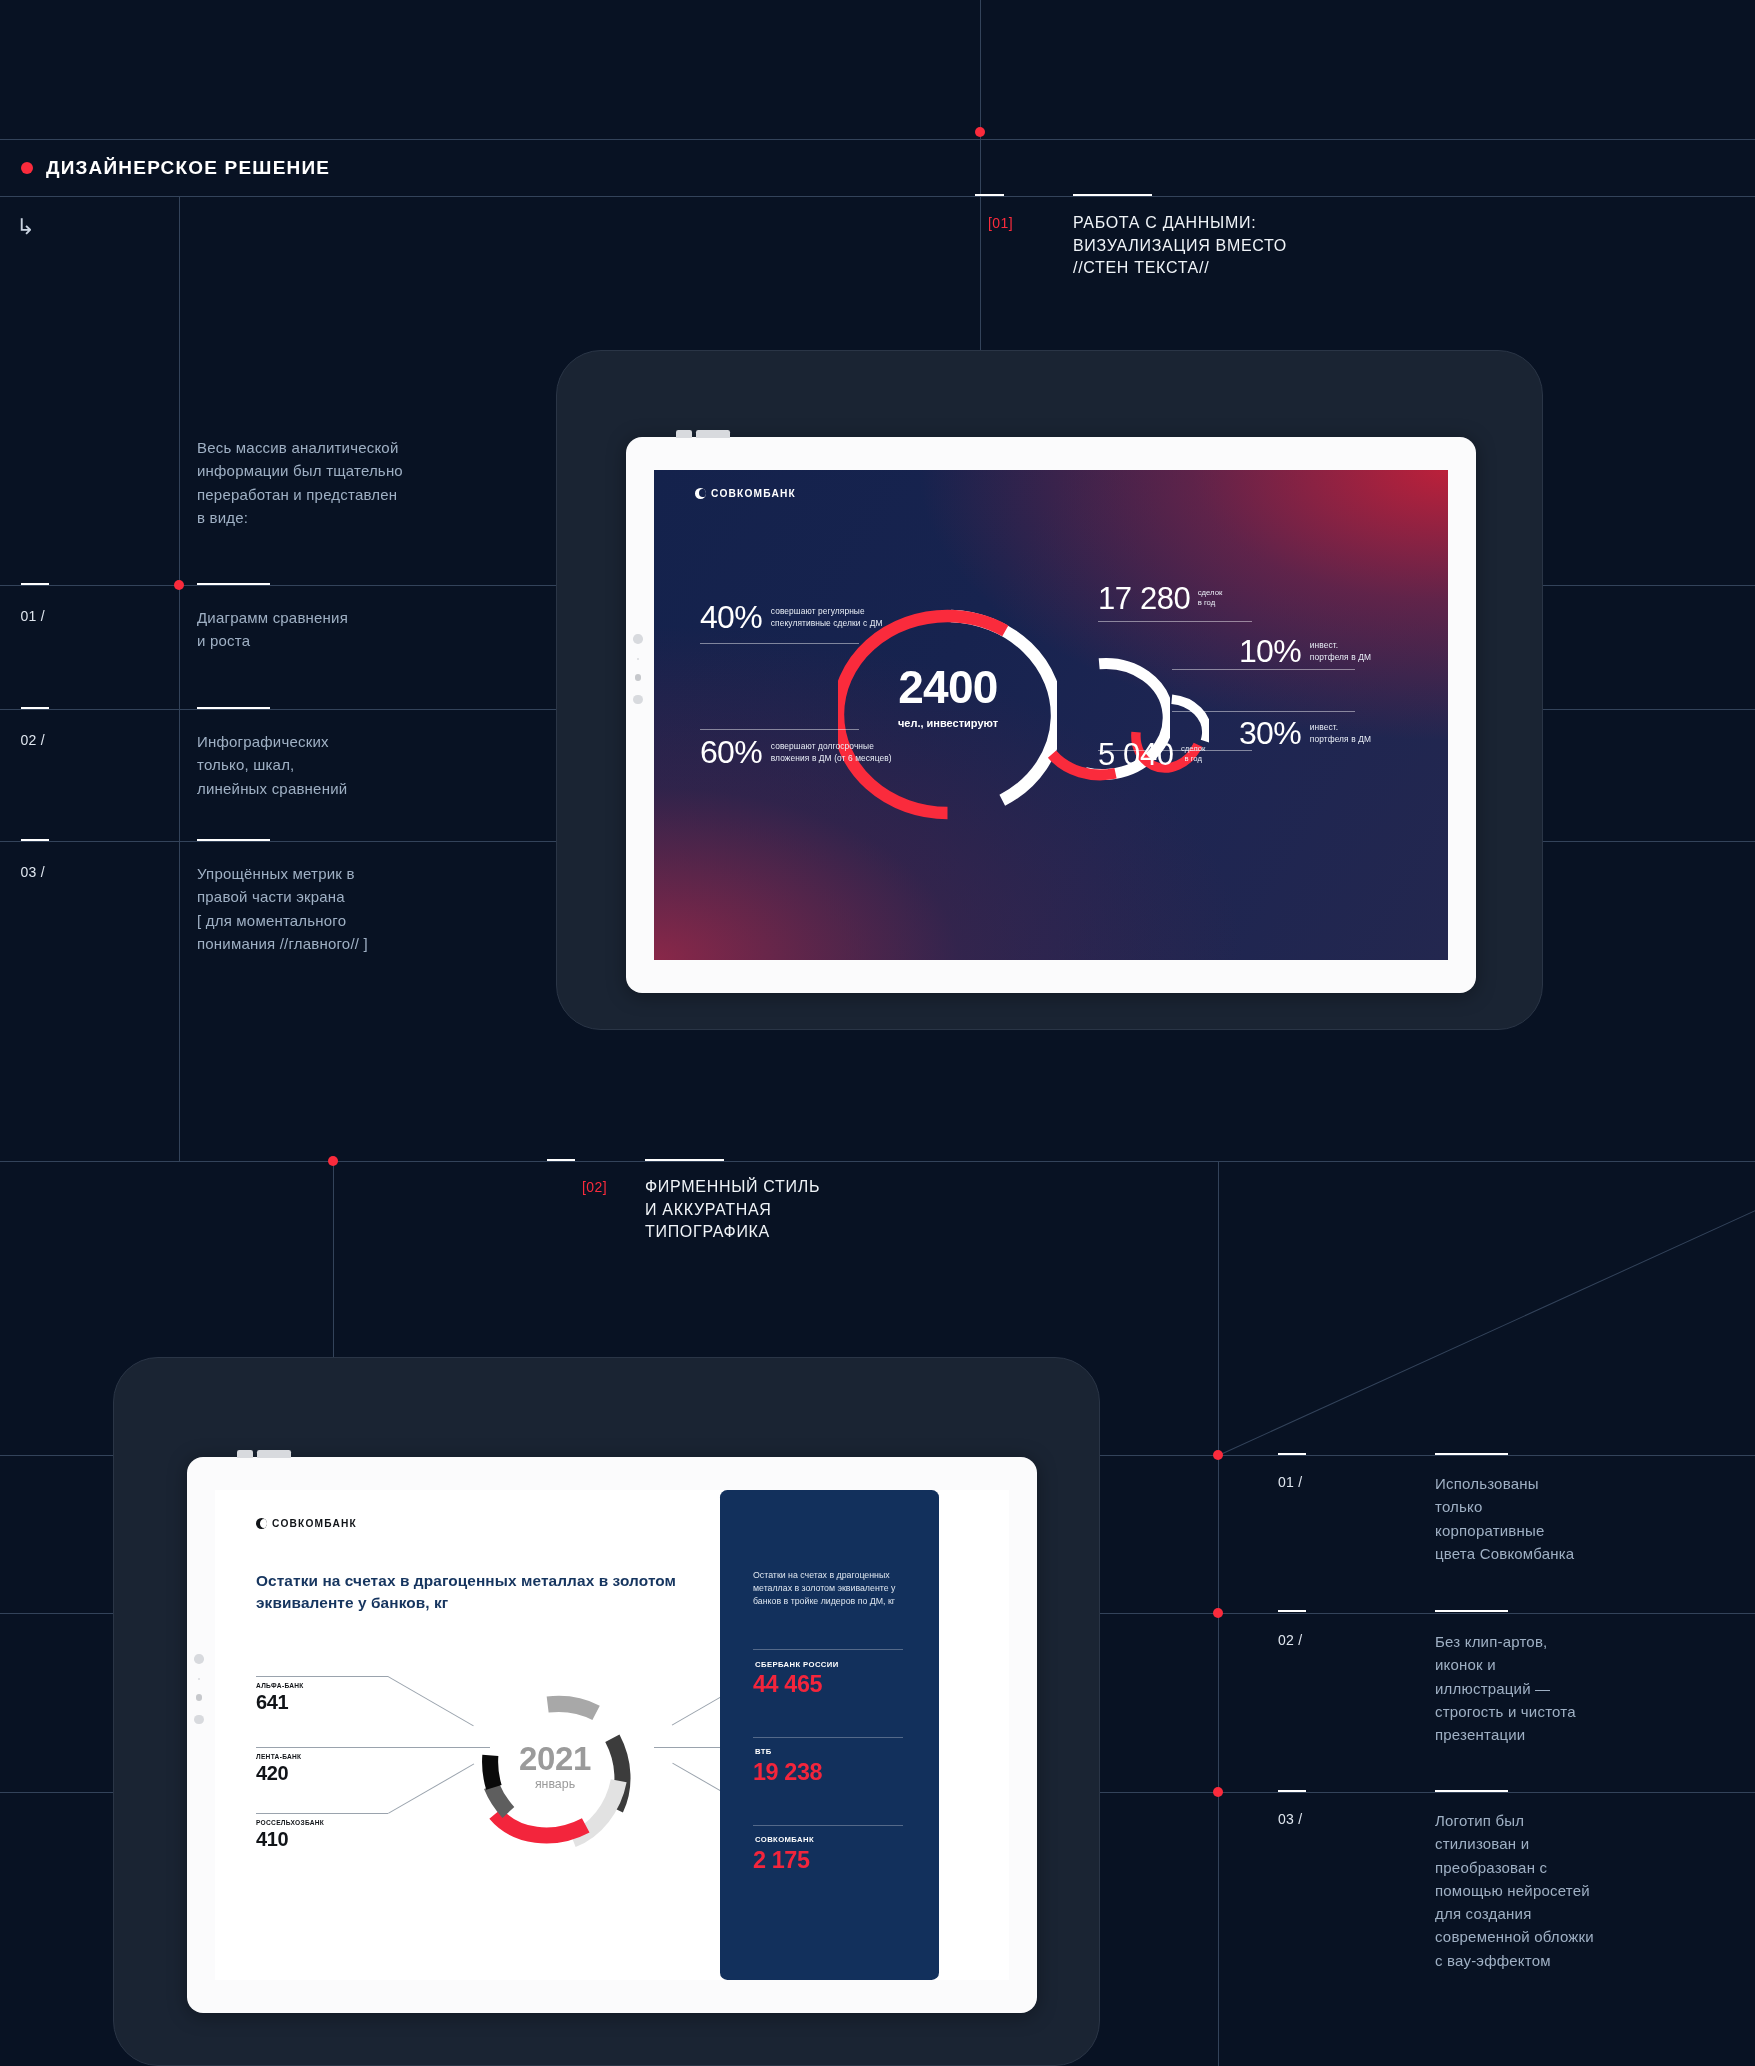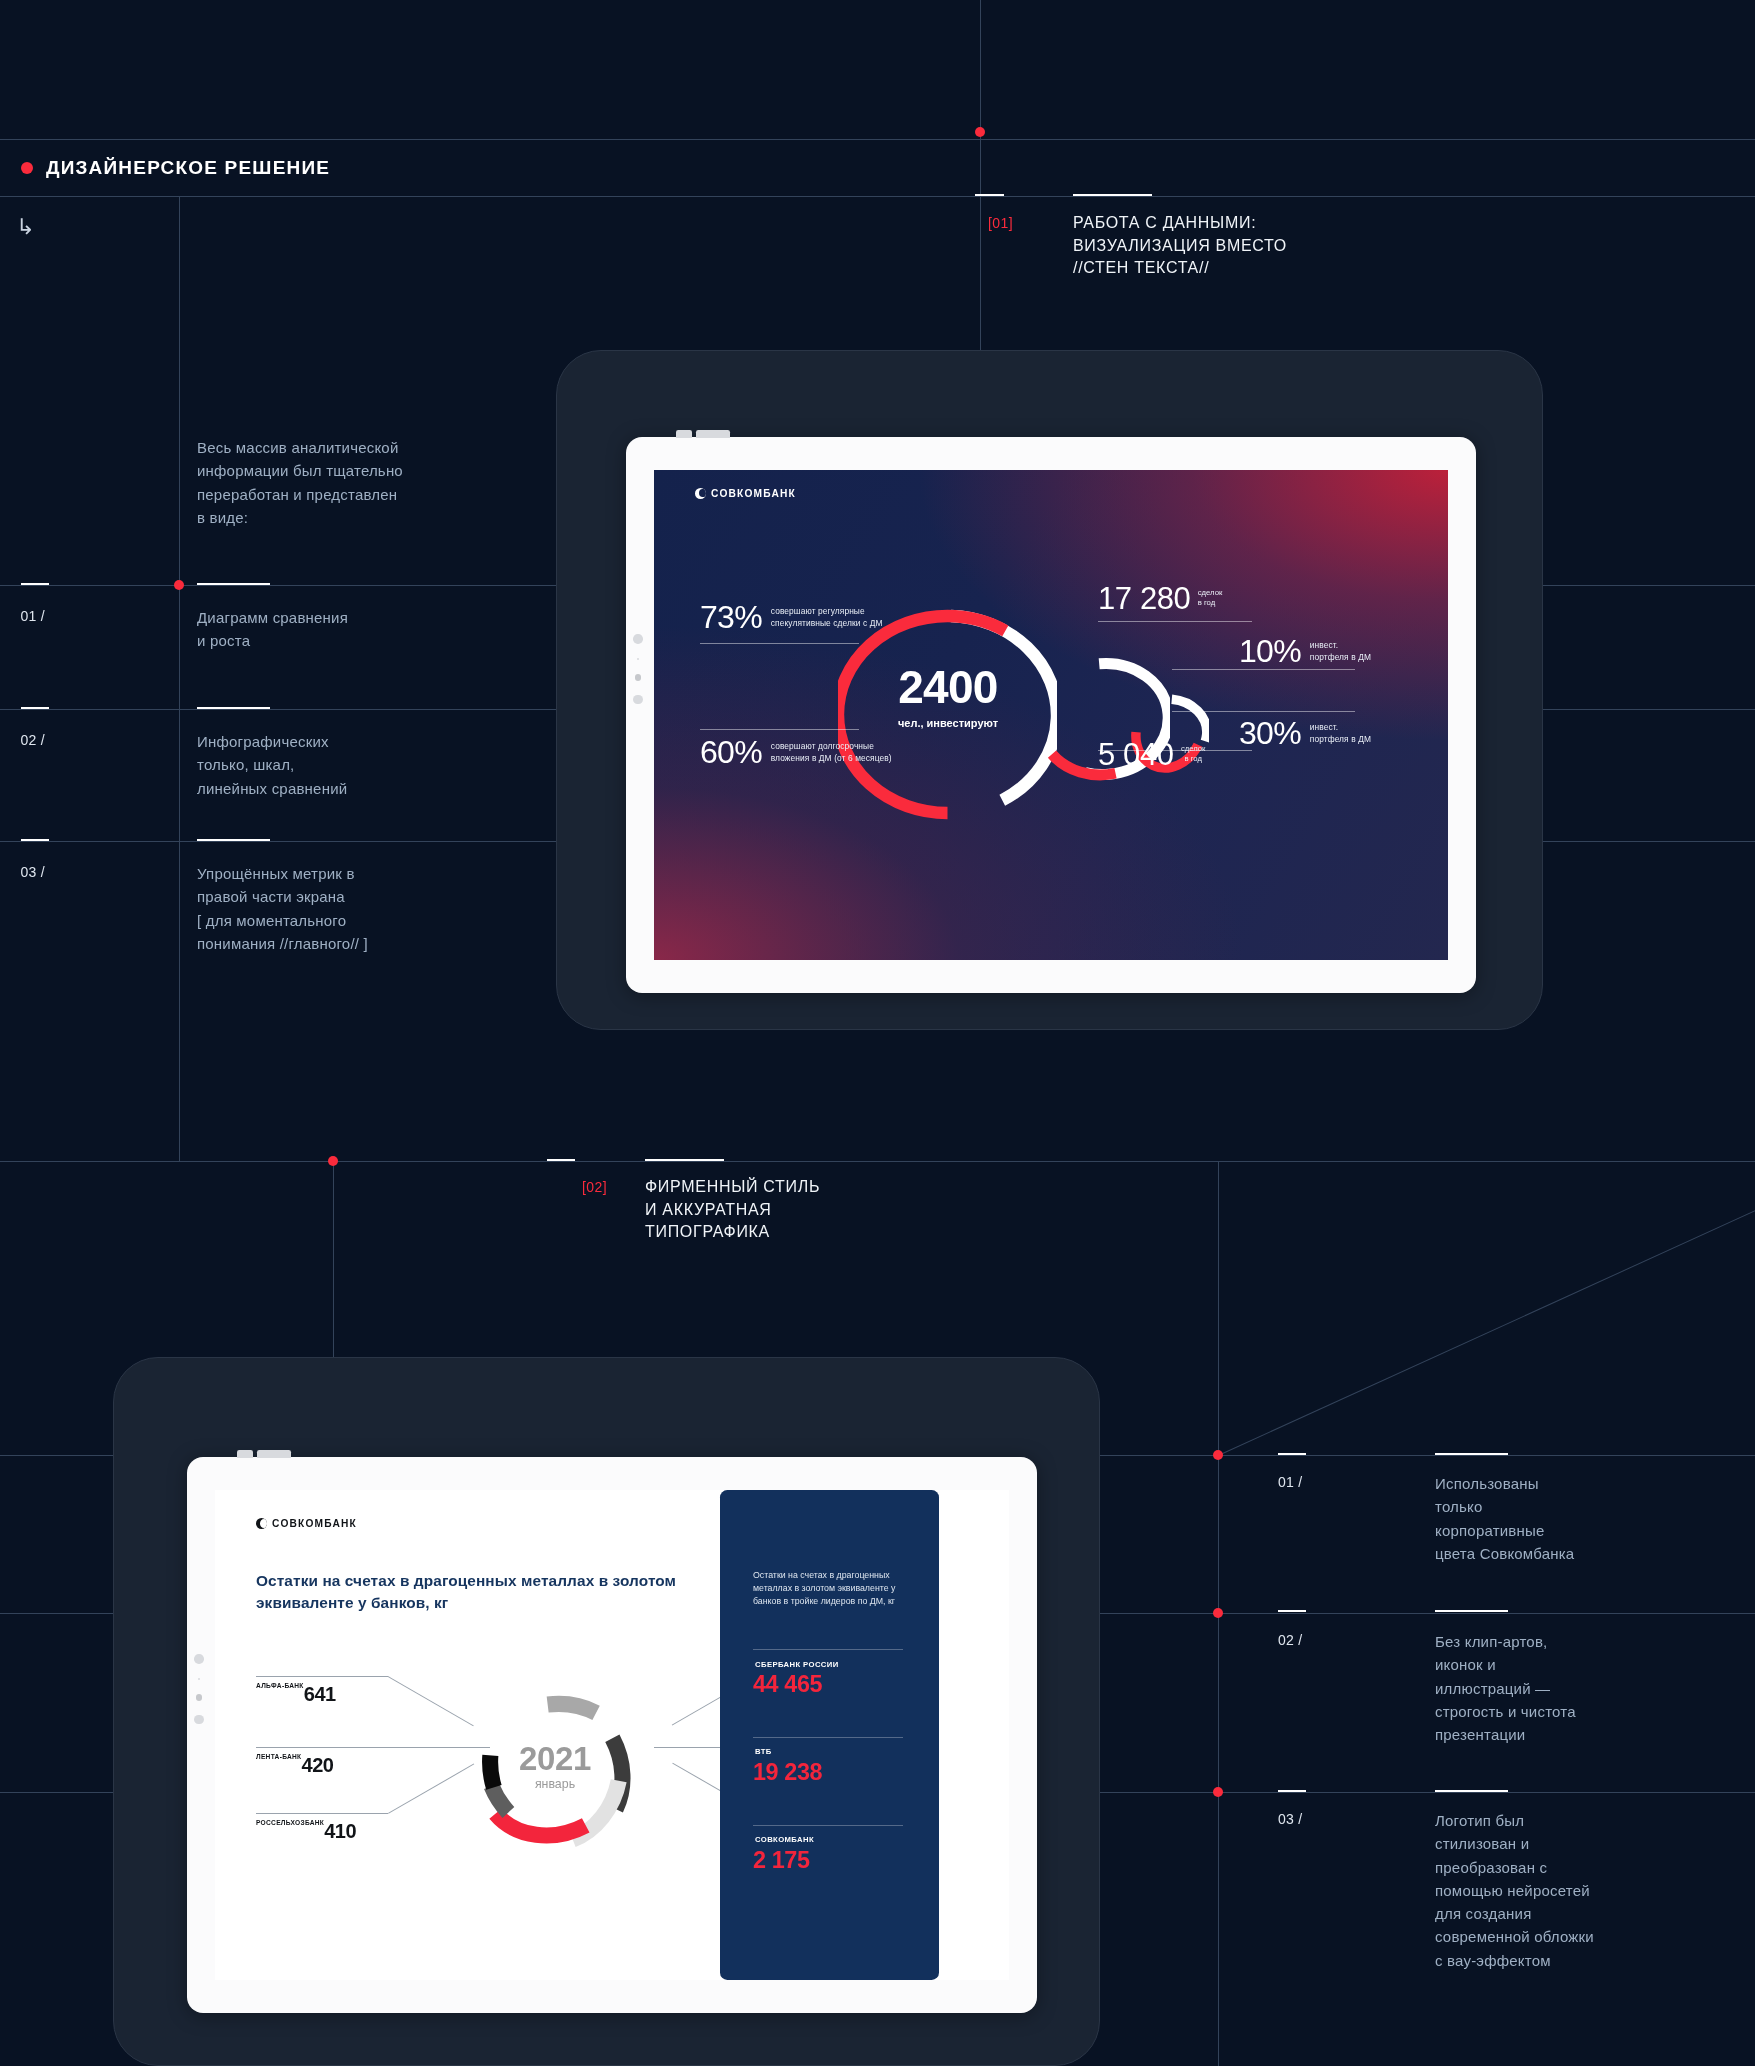--- a/index.html
+++ b/index.html
@@ -105,21 +105,21 @@
 
   
   .slide2 { position:absolute; inset:0; background:#ffffff; }
   .s2-title { position:absolute; font-size:15.4px; font-weight:bold; color:#16355f; line-height:1.42; letter-spacing:0.1px; }
   .s2-panel { position:absolute; background:#12305c; border-radius:7.3px; }
   .s2-panel-txt { position:absolute; font-size:8.8px; line-height:1.5; color:#dde5ef; }
   .s2-div { position:absolute; height:0.7px; background:rgba(255,255,255,.28); }
   .s2-bank { position:absolute; font-size:7.7px; font-weight:bold; letter-spacing:0.4px; color:#ffffff; }
   .s2-val  { position:absolute; font-size:23.4px; font-weight:bold; color:#f3253c; letter-spacing:-0.4px; }
 
-  .dl { position:absolute; display:flex; flex-direction:row; }
+  .dl { position:absolute; display:flex; flex-direction:column; }
   .dl .n { font-size:6.6px; font-weight:bold; letter-spacing:0.3px; color:#111418; line-height:1.25; }
   .dl .v { font-size:20px; font-weight:bold; color:#111418; letter-spacing:-0.4px; margin-top:0.7px; }
   .dl.r { align-items:flex-end; text-align:right; }
   .cline { position:absolute; background:#9aa3ad; height:0.7px; transform-origin:0 0; }
   .donut-center { position:absolute; text-align:center; }
   .donut-center .y { font-size:33px; font-weight:bold; color:#9b9b9b; line-height:1; letter-spacing:-0.4px; }
   .donut-center .m { font-size:12.4px; color:#9b9b9b; margin-top:1.5px; }
 </style>
 </head>
 <body>
@@ -227,21 +227,21 @@
             <ellipse cx="90" cy="100" rx="76" ry="88" fill="none" stroke="#ffffff" stroke-width="15" stroke-dasharray="290 1000" transform="rotate(-95 90 100)"></ellipse>
             <ellipse cx="90" cy="100" rx="76" ry="88" fill="none" stroke="#fa2b3c" stroke-width="15" stroke-dasharray="95 1000" transform="rotate(78 90 100)"></ellipse>
           </svg>
 
           <svg style="position:absolute; left:475px; top:216px;" width="80" height="91" viewBox="0 0 110 125">
             <ellipse cx="55" cy="62" rx="44" ry="52" fill="none" stroke="#ffffff" stroke-width="13" stroke-dasharray="85 1000" transform="rotate(-85 55 62)"></ellipse>
             <ellipse cx="55" cy="62" rx="44" ry="52" fill="none" stroke="#fa2b3c" stroke-width="13" stroke-dasharray="130 1000" transform="rotate(25 55 62)"></ellipse>
           </svg>
 
           <div class="pct-row" style="left:46px; top:132px;">
-            <span class="pct-big">73%</span>
+            <span class="pct-big">40%</span>
             <span class="pct-cap" style="white-space:pre;">совершают регулярные
 спекулятивные сделки с ДМ</span>
           </div>
           <div class="leader" style="left:46px; top:173px; width:159px;"></div>
 
           <div class="leader" style="left:46px; top:259px; width:159px;"></div>
           <div class="pct-row" style="left:46px; top:267px;">
             <span class="pct-big">60%</span>
             <span class="pct-cap" style="white-space:pre;">совершают долгосрочные
 вложения в ДМ (от 6 месяцев)</span>

